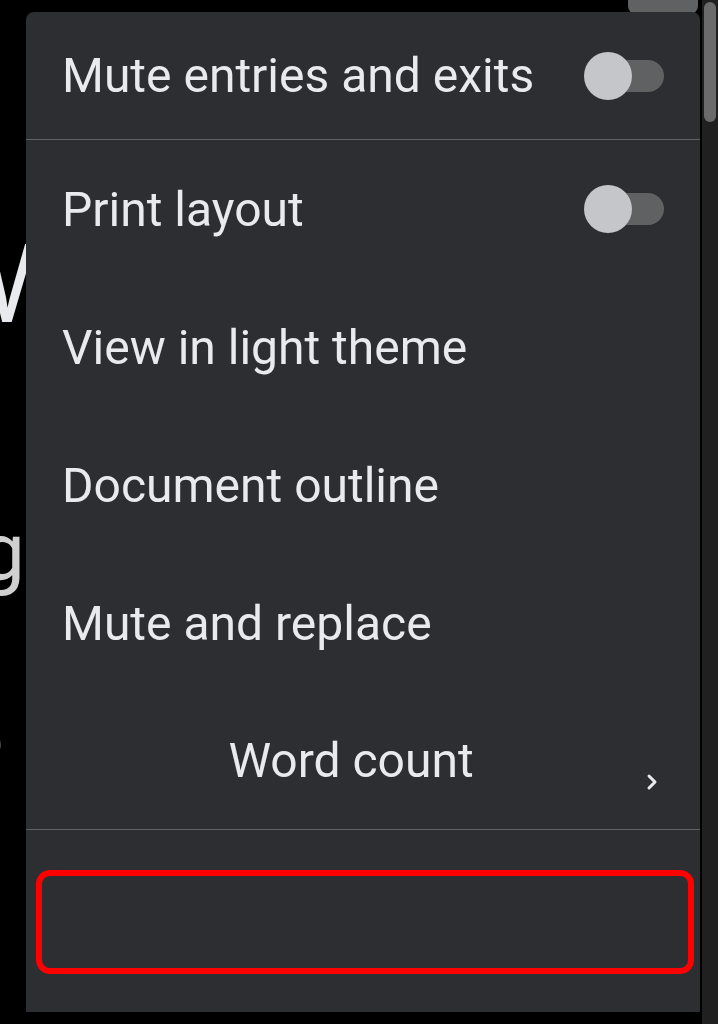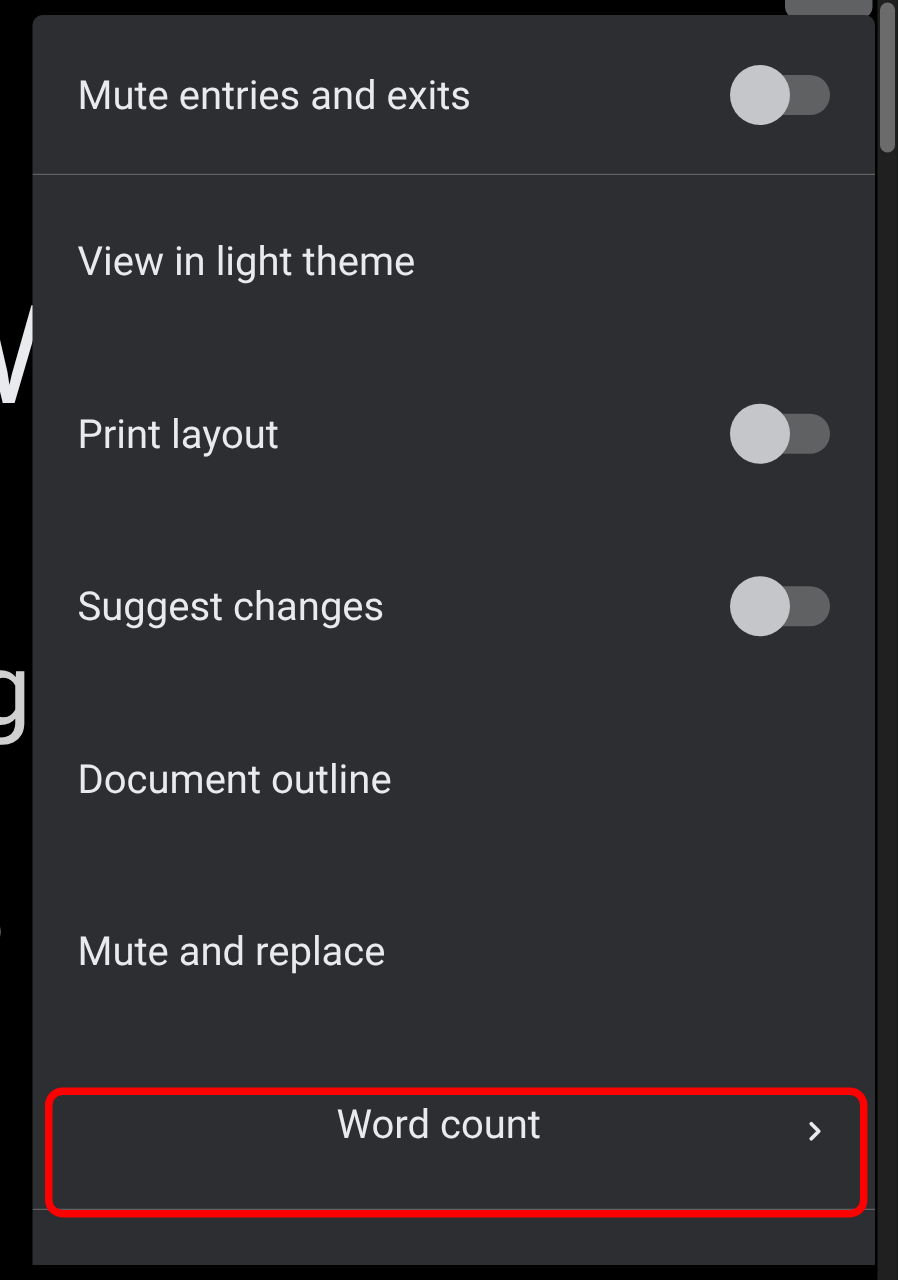--- a/index.html
+++ b/index.html
@@ -44,21 +44,21 @@
       overflow: hidden;
     }
     
     .menu-item {
       display: flex;
       align-items: center;
       justify-content: space-between;
       height: 138px;
       padding: 0 36px;
       color: #e8eaed;
-      font-size: 32px;
+      font-size: 48px;
       font-weight: 400;
       cursor: pointer;
     }
     
     .menu-item.first {
       height: 128px;
       border-bottom: 1px solid #5f6163;
     }
     
     .menu-item.last {
@@ -156,36 +156,30 @@
 <div class="menu-panel">
 
   <div class="menu-item first">
     <span class="menu-label">Mute entries and exits</span>
     <div class="toggle-switch">
       <div class="toggle-knob"></div>
     </div>
   </div>
 
   <div class="menu-item">
-    <span class="menu-label">View in light theme</span>
-  </div>
-
-  <div class="menu-item">
     <span class="menu-label">Print layout</span>
     <div class="toggle-switch">
       <div class="toggle-knob"></div>
     </div>
   </div>
 
   <div class="menu-item">
-    <span class="menu-label">Suggest changes</span>
-    <div class="toggle-switch">
-      <div class="toggle-knob"></div>
-    </div>
-  </div>
+    <span class="menu-label">View in light theme</span>
+  </div>
+
 
   <div class="menu-item">
     <span class="menu-label">Document outline</span>
   </div>
 
   <div class="menu-item">
     <span class="menu-label">Mute and replace</span>
   </div>
 
   <div class="menu-item last">

